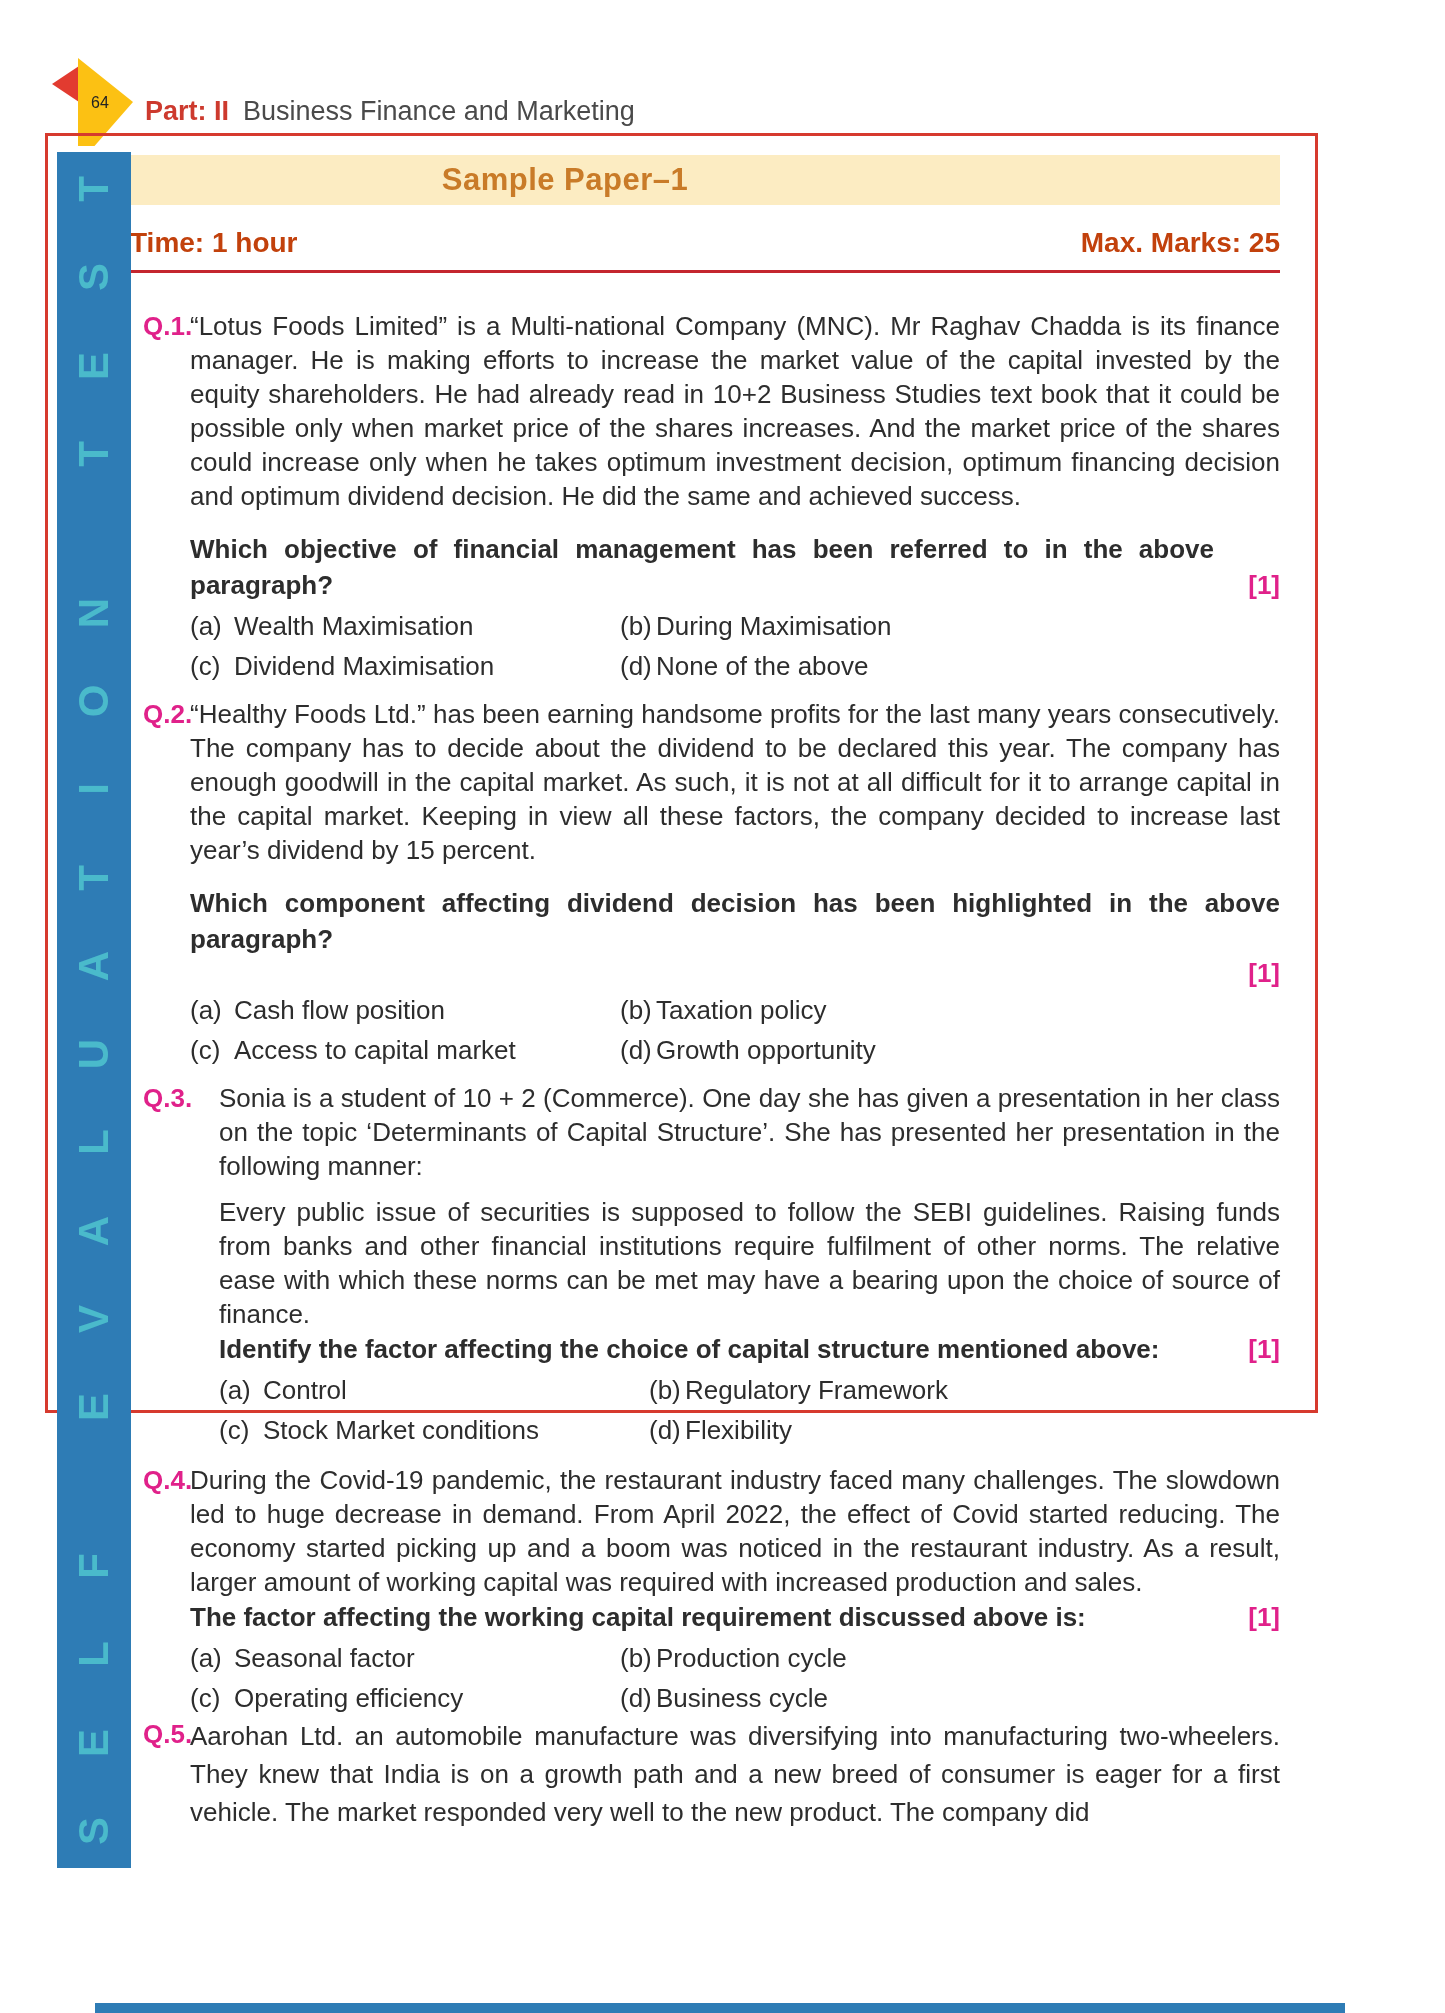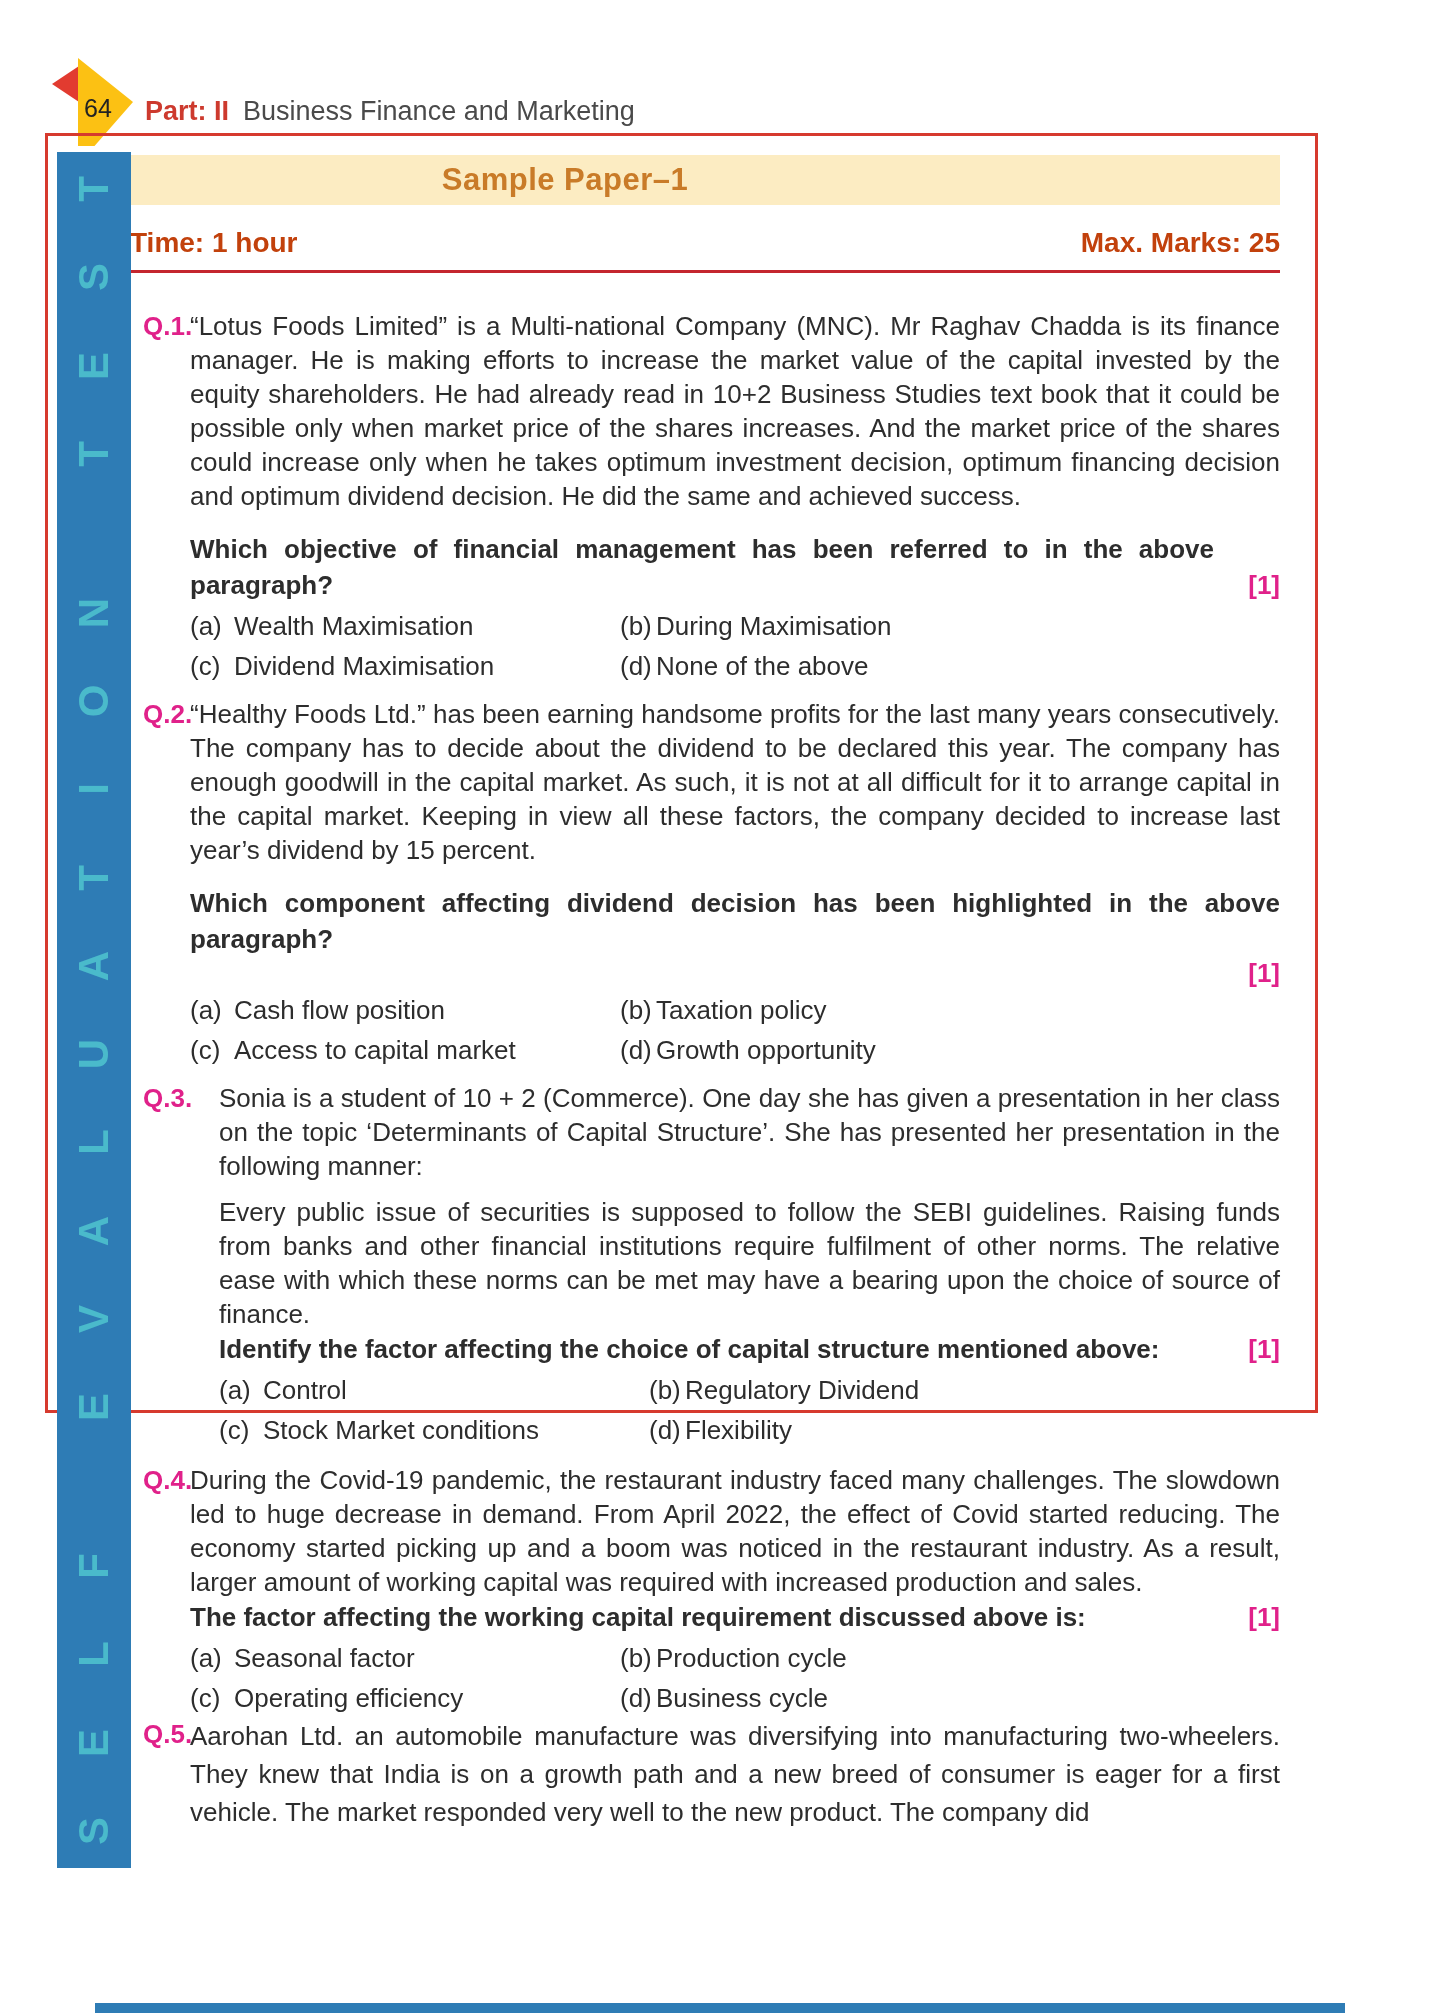--- a/index.html
+++ b/index.html
@@ -5,21 +5,21 @@
   html,body{margin:0;padding:0;}
   body{
     width:1445px;height:2013px;position:relative;background:#ffffff;
     font-family:"Liberation Sans",sans-serif;overflow:hidden;color:#2d2d2d;
   }
   
   .tri-red{position:absolute;left:52px;top:66px;width:27px;height:36px;
     background:#e23b30;clip-path:polygon(100% 0,100% 100%,0 50%);}
   .tri-yellow{position:absolute;left:78px;top:58px;width:55px;height:88px;
     background:#fcc113;clip-path:polygon(0 0,100% 50%,30% 100%,0 100%);}
-  .page-num{position:absolute;left:84px;top:94px;font-size:25px;color:#232323;z-index:3;}
+  .page-num{position:absolute;left:91px;top:94px;font-size:16px;color:#232323;z-index:3;}
   .header-line{position:absolute;left:137px;top:96px;font-size:27px;white-space:nowrap;}
   .part-label{color:#cd3a2e;font-weight:700;margin-right:14px;margin-left:8px;}
   .book-title{color:#4a4a4a;font-weight:500;}
   
   .red-box{position:absolute;left:45px;top:133px;width:1273px;height:1280px;
     border:3px solid #d63a2e;box-sizing:border-box;}
   
   .sidebar{position:absolute;left:57px;top:152px;width:74px;height:1716px;
     background:#2e7cb5;display:flex;flex-direction:column;align-items:center;
     justify-content:space-between;padding:16px 0;box-sizing:border-box;z-index:2;}
@@ -173,21 +173,21 @@
         <span>Identify the factor affecting the choice of capital structure mentioned above:</span>
         <span class="marks">[1]</span>
       </div>
       <div class="opt-row">
         <div class="opt colA">
             <span class="ol">(a)</span>
             <span>Control</span>
           </div>
         <div class="opt colB">
             <span class="ol">(b)</span>
-            <span>Regulatory Dividend</span>
+            <span>Regulatory Framework</span>
           </div>
       </div>
       <div class="opt-row">
         <div class="opt colA">
             <span class="ol">(c)</span>
             <span>Stock Market conditions</span>
           </div>
         <div class="opt colB">
             <span class="ol">(d)</span>
             <span>Flexibility</span>

